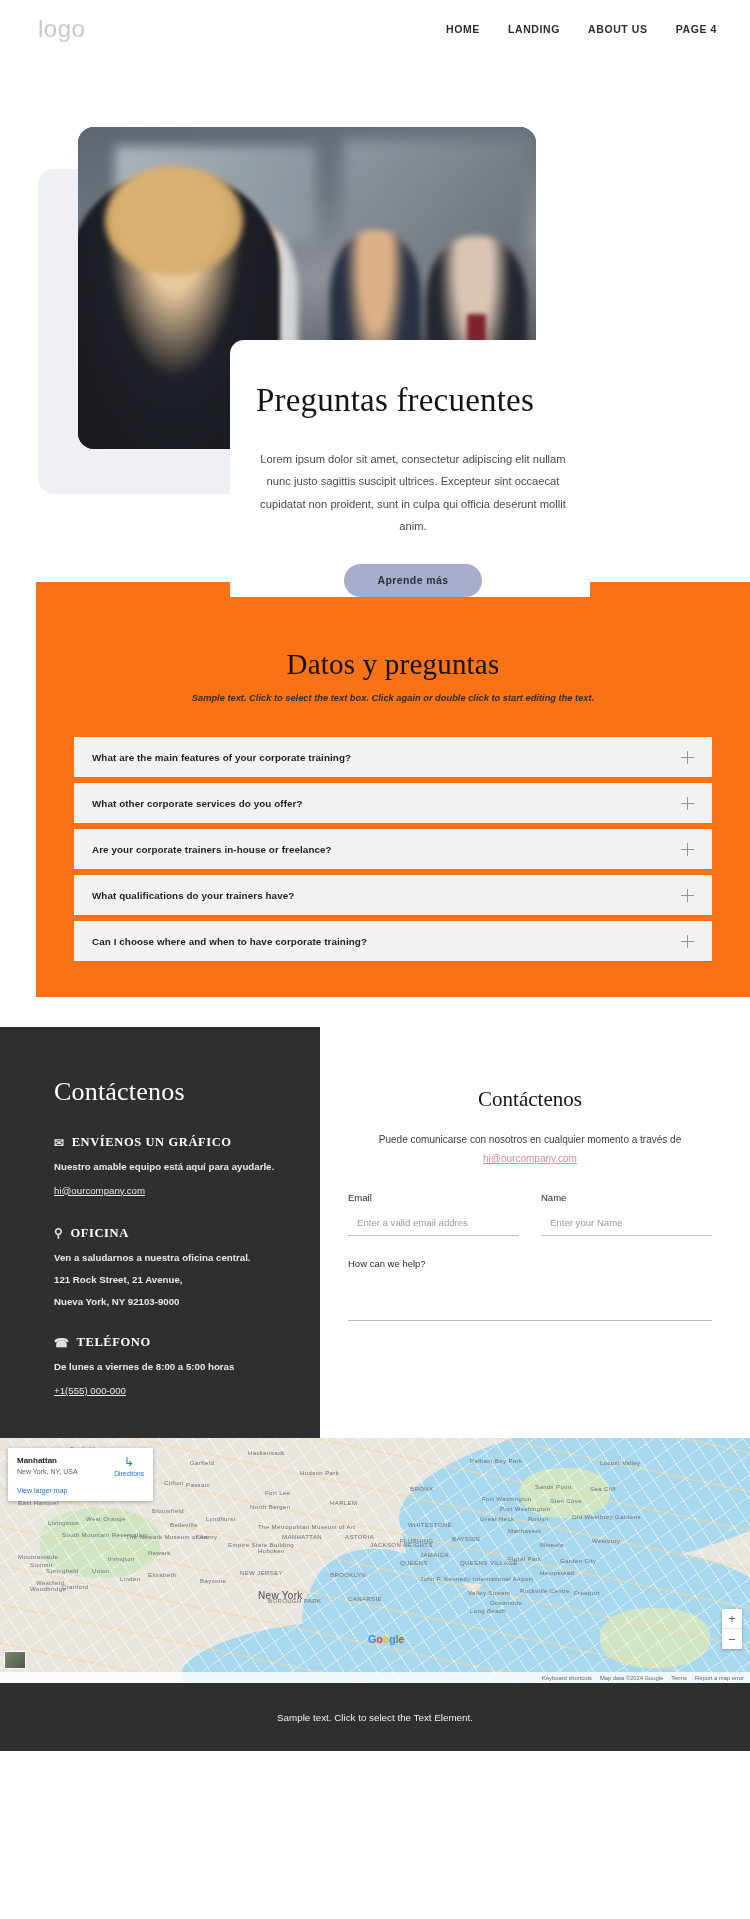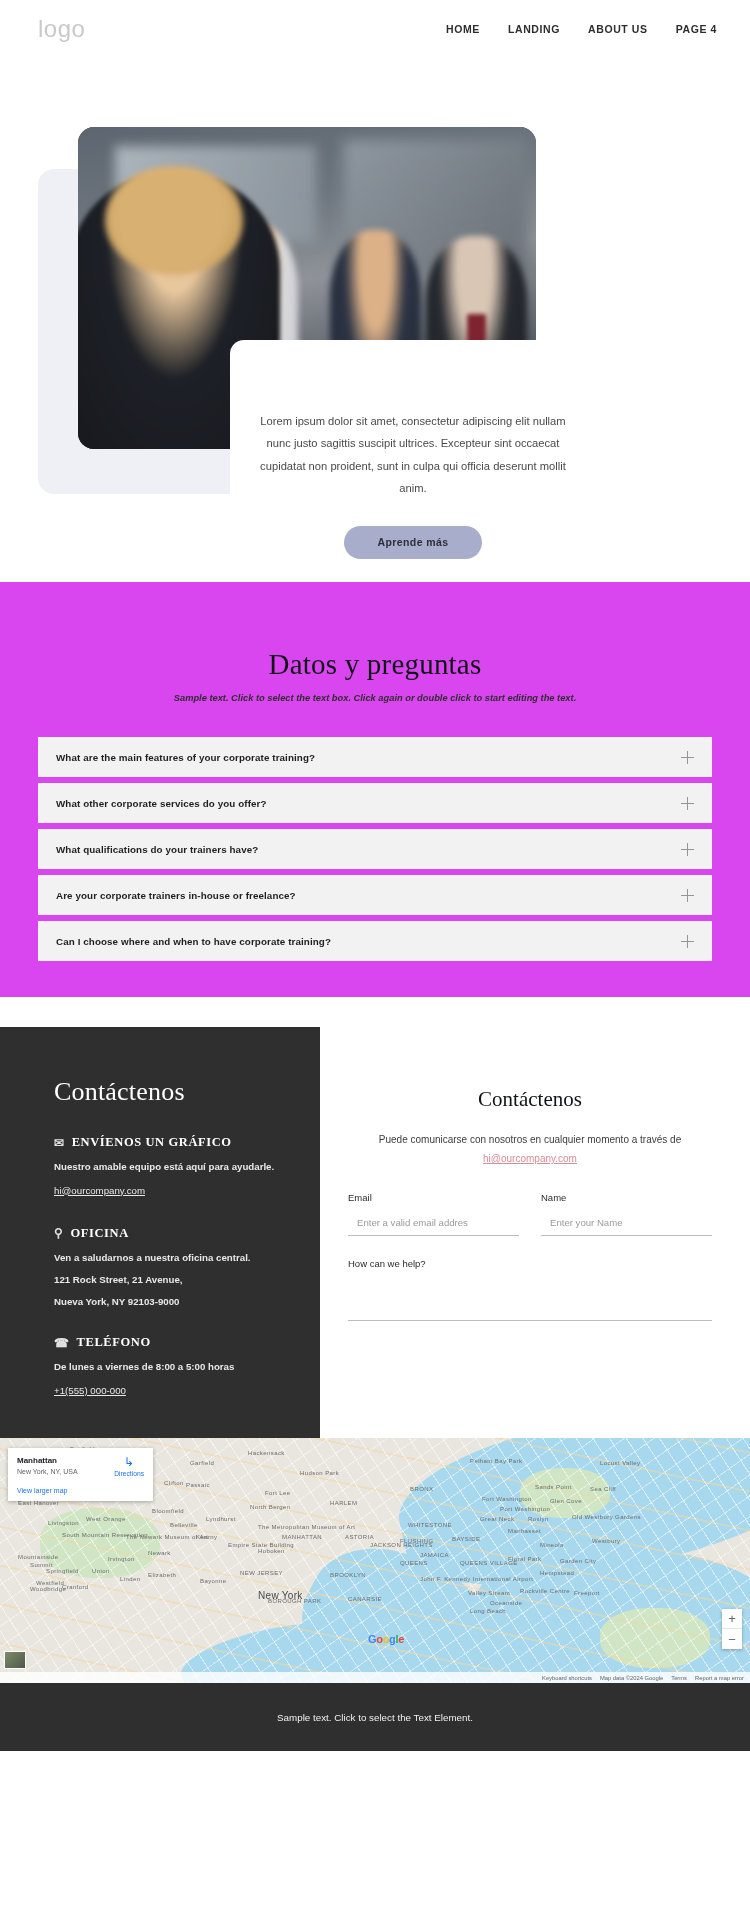--- a/index.html
+++ b/index.html
@@ -150,21 +150,21 @@
     height: 33px;
     padding: 0 34px;
     font-size: 10.5px;
     font-weight: 600;
     letter-spacing: .4px;
     cursor: pointer;
     font-family: "Liberation Sans", sans-serif;
   }
 
   
-  .faq-section { padding: 66px 0 30px; background: #d946ef; }
+  .faq-section { padding: 66px 0 30px; background: #f97316; margin-left: 36px; }
   .faq-heading {
     font-family: "Liberation Serif", serif;
     font-size: 29px;
     color: #12141a;
     text-align: center;
     letter-spacing: .2px;
   }
   .faq-sub {
     margin-top: 12px;
     text-align: center;
@@ -469,45 +469,46 @@
       <div class="ph-table"></div>
       <div class="ph-p2"></div>
       <div class="ph-p3"></div>
       <div class="ph-p4"></div>
       <div class="ph-tie"></div>
       <div class="ph-p1"></div>
       <div class="ph-hair"></div>
     </div>
 
     <div class="hero-card">
+      <div class="hero-title">Preguntas frecuentes</div>
       <div class="hero-text">Lorem ipsum dolor sit amet, consectetur adipiscing elit nullam nunc justo sagittis suscipit ultrices. Excepteur sint occaecat cupidatat non proident, sunt in culpa qui officia deserunt mollit anim.</div>
       <div class="hero-btn-wrap">
         <button class="btn-primary">Aprende más</button>
       </div>
     </div>
   </div>
 
   <div class="faq-section">
     <div class="faq-heading">Datos y preguntas</div>
     <div class="faq-sub">Sample text. Click to select the text box. Click again or double click to start editing the text.</div>
     <div class="faq-list">
       <div class="faq-item">
         <span class="faq-q">What are the main features of your corporate training?</span>
         <span class="faq-plus"></span>
       </div>
       <div class="faq-item">
         <span class="faq-q">What other corporate services do you offer?</span>
         <span class="faq-plus"></span>
       </div>
       <div class="faq-item">
+        <span class="faq-q">Are your corporate trainers in-house or freelance?</span>
+        <span class="faq-plus"></span>
+      </div>
+      <div class="faq-item">
         <span class="faq-q">What qualifications do your trainers have?</span>
-        <span class="faq-plus"></span>
-      </div>
-      <div class="faq-item">
-        <span class="faq-q">Are your corporate trainers in-house or freelance?</span>
         <span class="faq-plus"></span>
       </div>
       <div class="faq-item">
         <span class="faq-q">Can I choose where and when to have corporate training?</span>
         <span class="faq-plus"></span>
       </div>
     </div>
   </div>
 
   <div class="contact">

